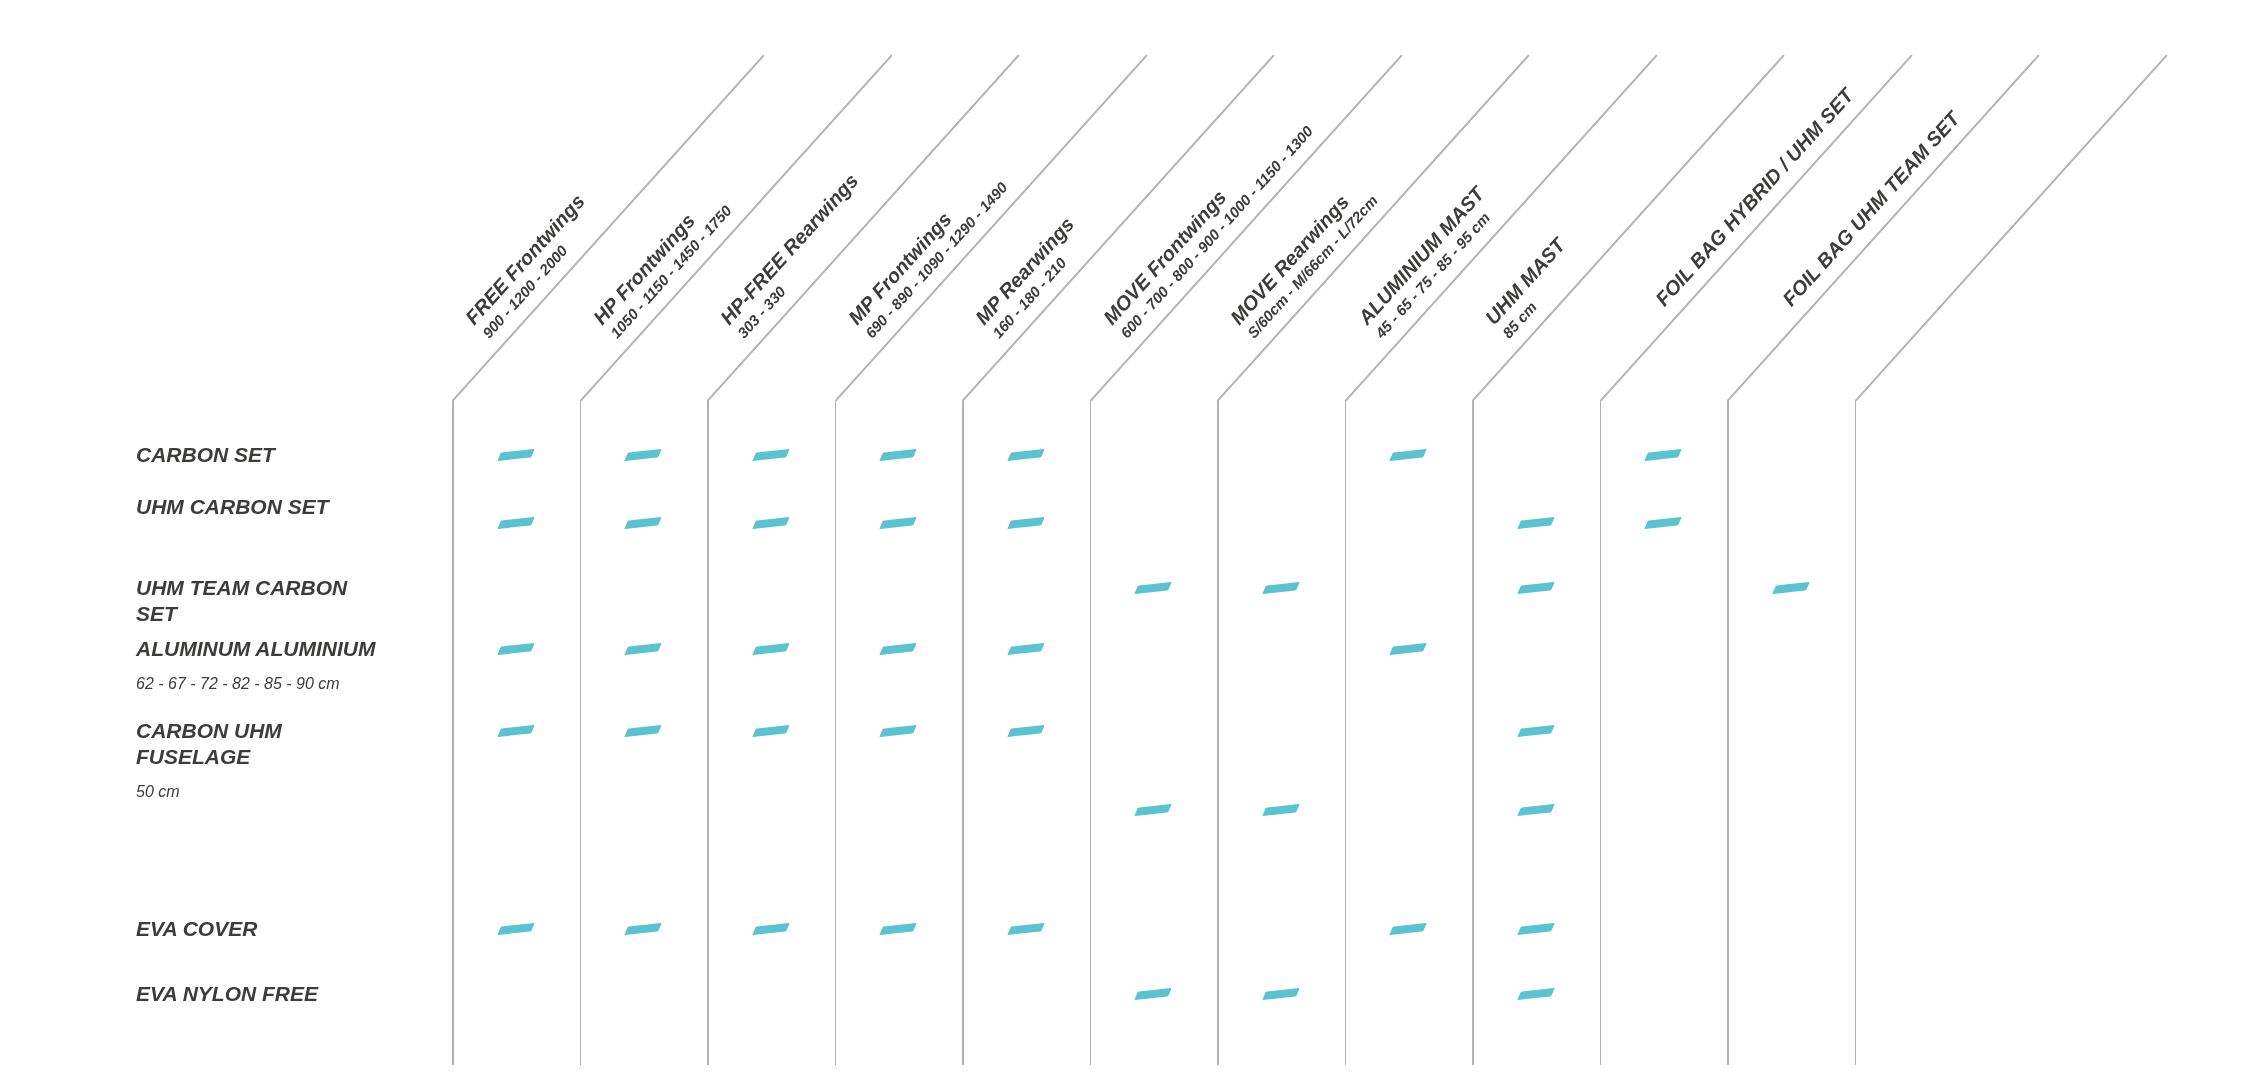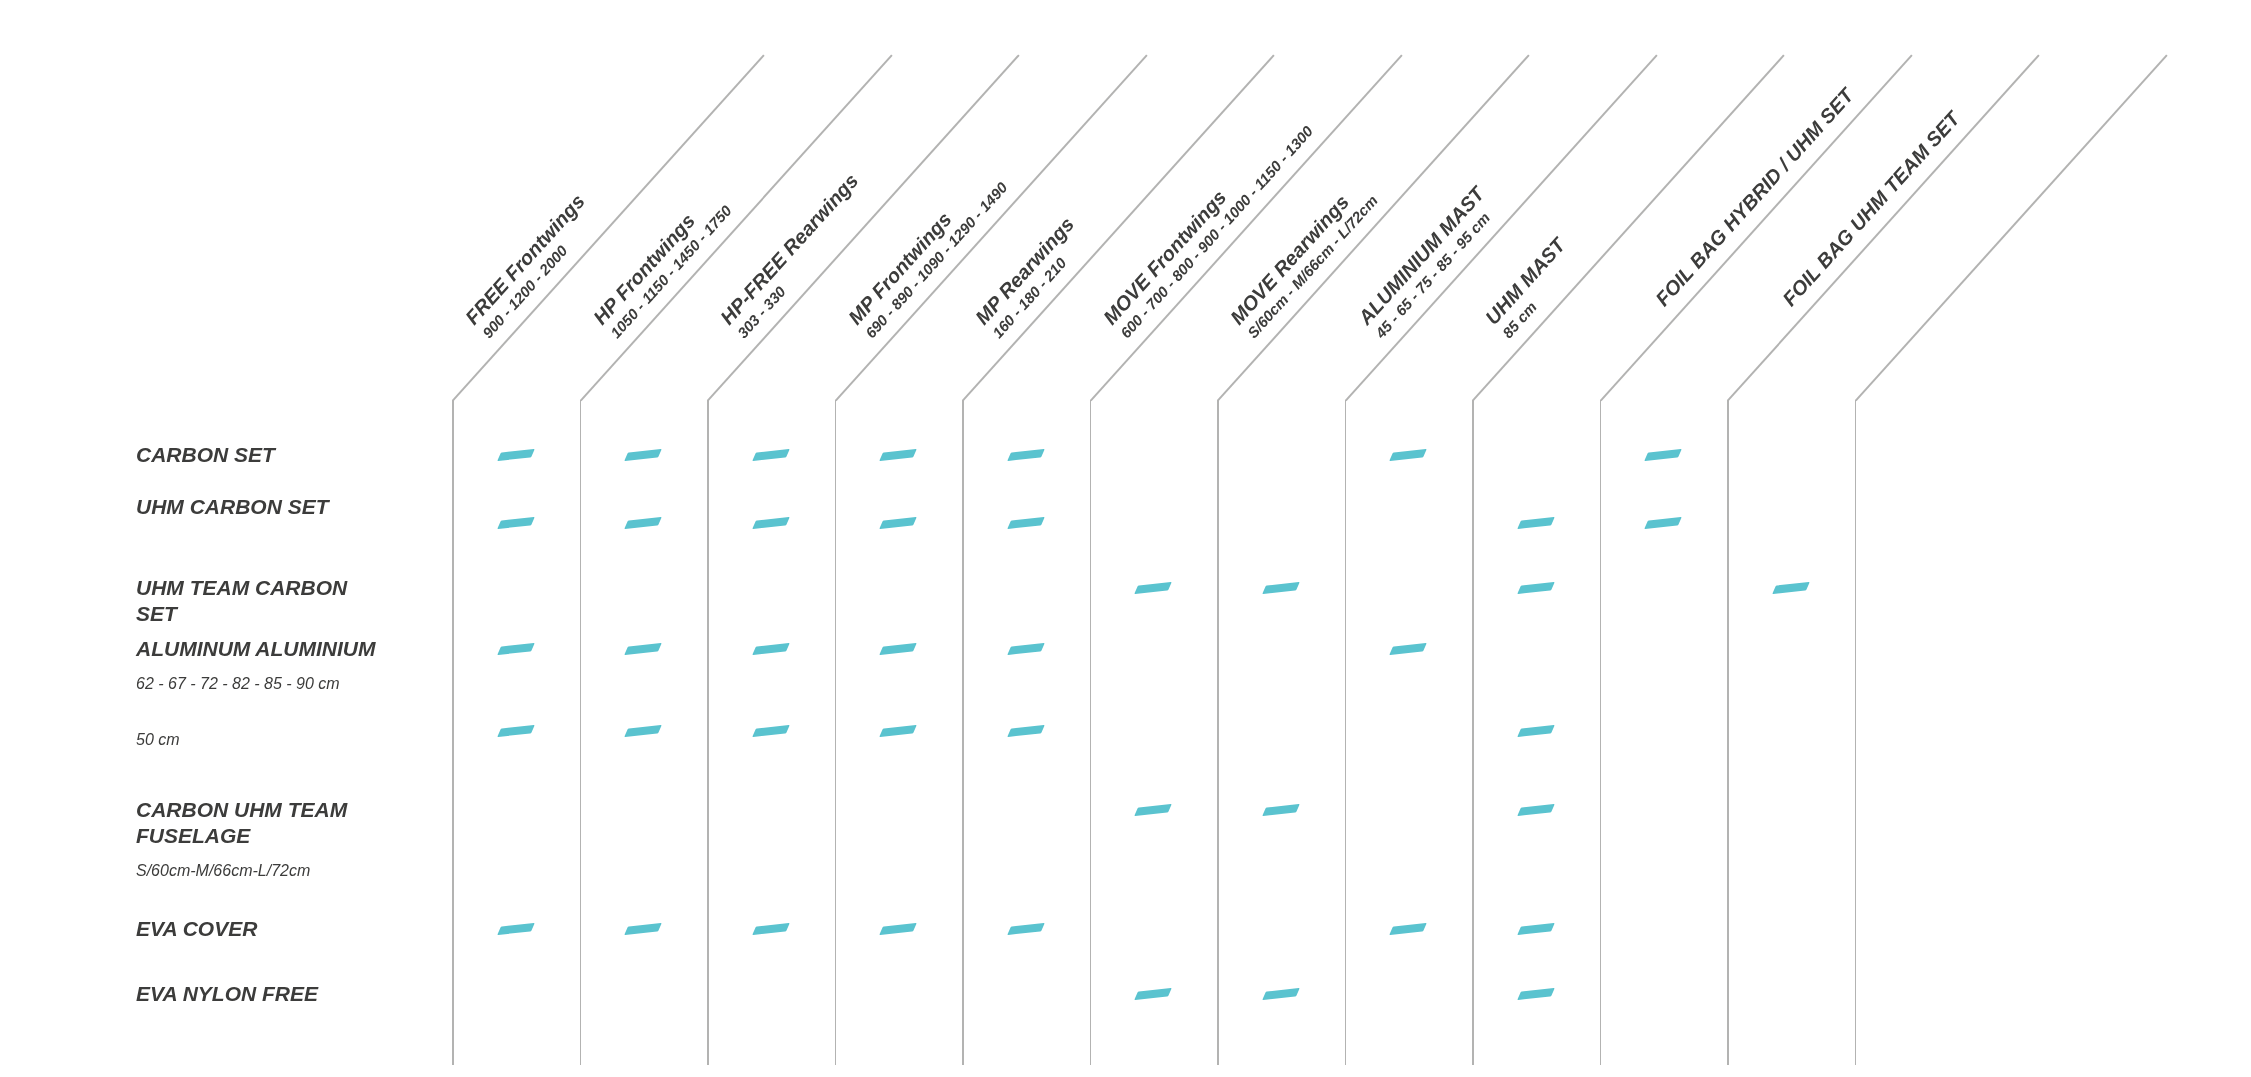--- a/index.html
+++ b/index.html
@@ -114,25 +114,22 @@
       <div class="row-name">UHM CARBON SET</div>
     </div>
     <div class="row-label" style="left: 136px; top: 575px;">
       <div class="row-name">UHM TEAM CARBON SET</div>
     </div>
     <div class="row-label" style="left: 136px; top: 636px;">
       <div class="row-name">ALUMINUM ALUMINIUM</div>
       <div class="row-sizes">62 - 67 - 72 - 82 - 85 - 90 cm</div>
     </div>
     <div class="row-label" style="left: 136px; top: 718px;">
+      <div class="row-name">CARBON UHM FUSELAGE</div>
       <div class="row-sizes">50 cm</div>
-    </div>
-    <div class="row-label" style="left: 136px; top: 797px;">
-      <div class="row-name">CARBON UHM TEAM FUSELAGE</div>
-      <div class="row-sizes">S/60cm-M/66cm-L/72cm</div>
     </div>
     <div class="row-label" style="left: 136px; top: 916px;">
       <div class="row-name">EVA COVER</div>
     </div>
     <div class="row-label" style="left: 136px; top: 981px;">
       <div class="row-name">EVA NYLON FREE</div>
     </div>
     <div class="dash" style="left: 498.75px; top: 451px;"></div>
     <div class="dash" style="left: 626.25px; top: 451px;"></div>
     <div class="dash" style="left: 753.75px; top: 451px;"></div>

